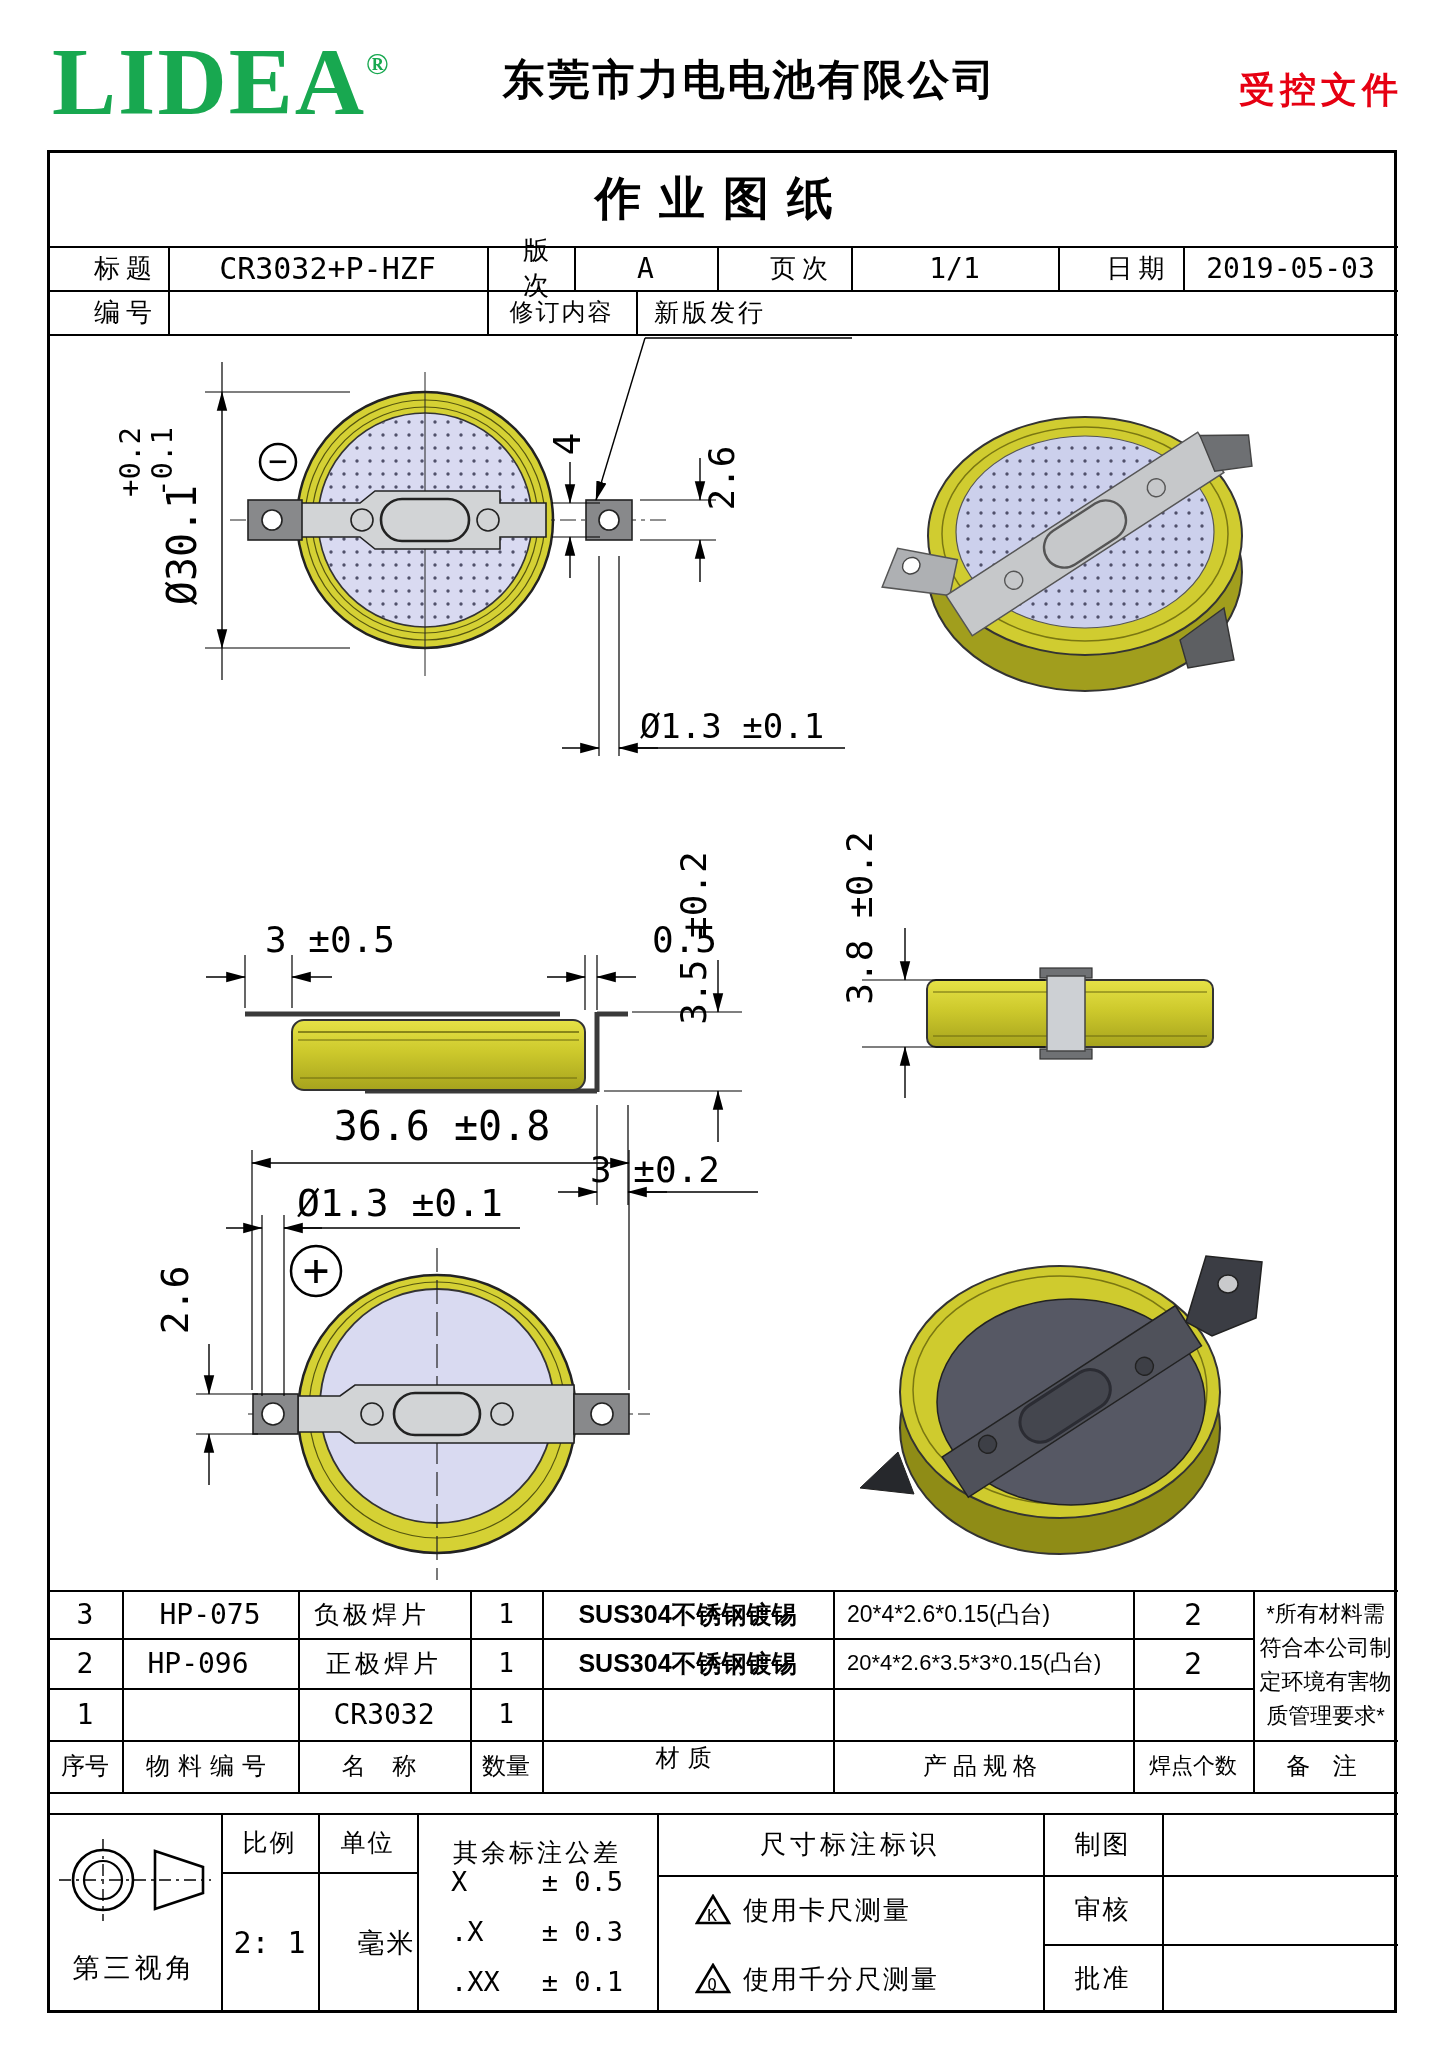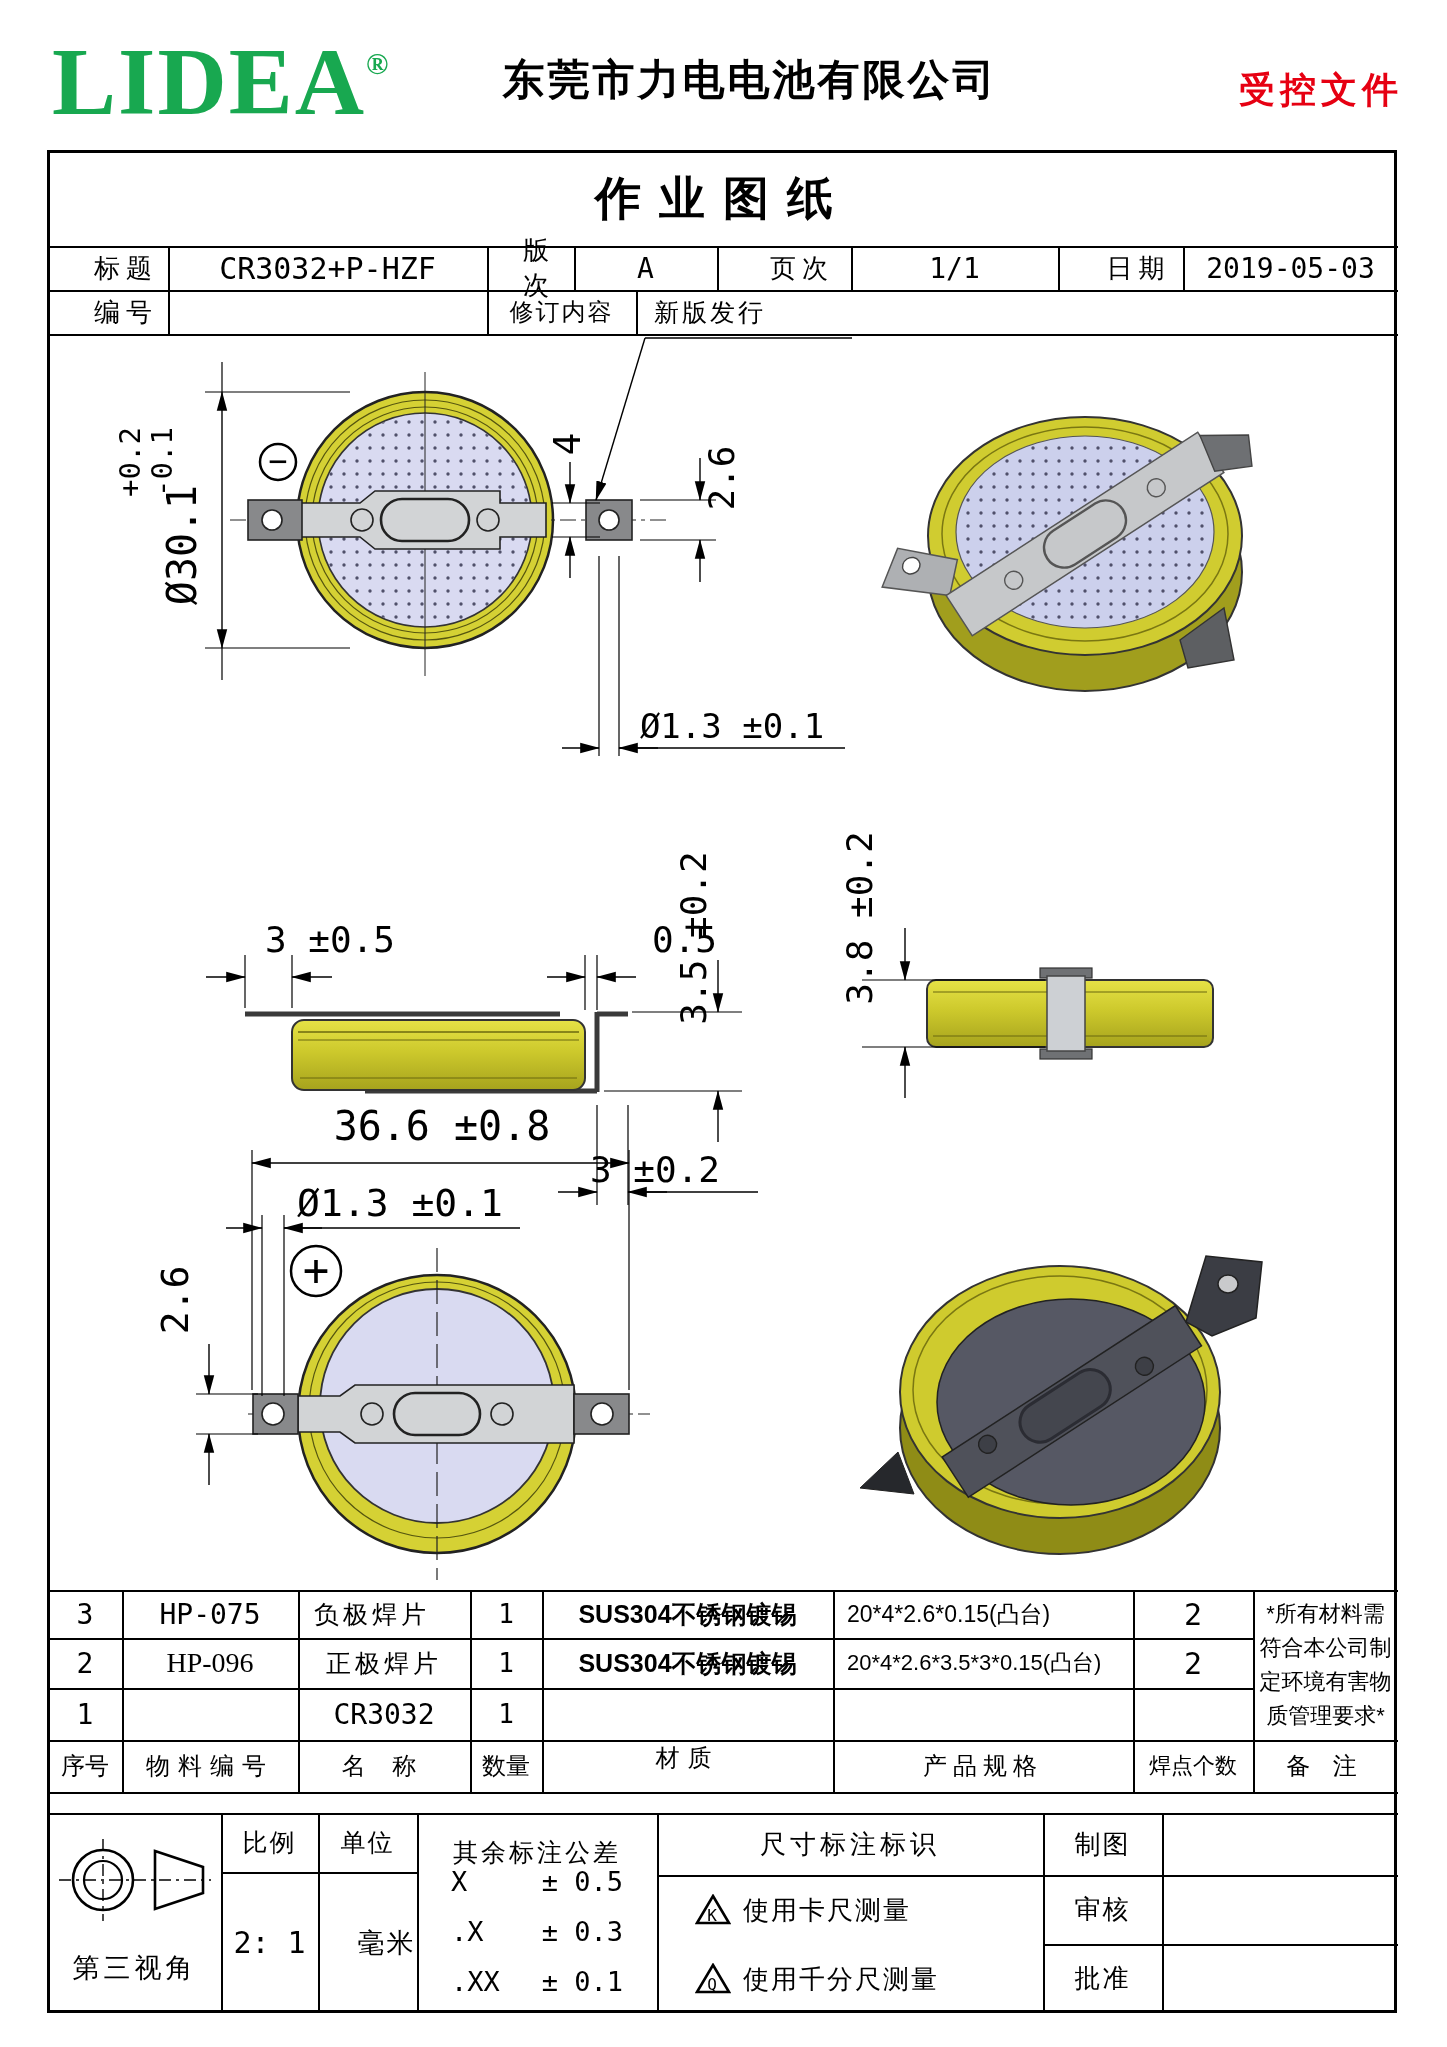--- a/index.html
+++ b/index.html
@@ -306,21 +306,21 @@
 
   <div class="cell mono" style="left:48px;top:1590px;width:74px;height:48px;font-size:28px;">3</div>
   <div class="cell mono" style="left:122px;top:1590px;width:176px;height:48px;font-size:28px;border-radius:18px;">HP-075</div>
   <div class="cell cjk" style="left:298px;top:1590px;width:148px;height:48px;font-size:25px;letter-spacing:4px;">负极焊片</div>
   <div class="cell mono" style="left:470px;top:1590px;width:72px;height:48px;font-size:26px;">1</div>
   <div class="cell cjk" style="left:542px;top:1590px;width:291px;height:48px;font-size:25px;font-weight:bold;">SUS304不锈钢镀锡</div>
   <div class="cell cjk" style="left:833px;top:1590px;width:300px;height:48px;font-size:23px;justify-content:flex-start;padding-left:14px;">20*4*2.6*0.15(凸台)</div>
   <div class="cell mono" style="left:1133px;top:1590px;width:120px;height:48px;font-size:30px;">2</div>
 
   <div class="cell mono" style="left:48px;top:1638px;width:74px;height:50px;font-size:28px;">2</div>
-  <div class="cell mono" style="left:122px;top:1638px;width:176px;height:50px;font-size:28px;font-family:Liberation Serif, serif;">HP-096</div>
+  <div class="cell mono" style="left:110px;top:1638px;width:176px;height:50px;font-size:28px;">HP-096</div>
   <div class="cell cjk" style="left:298px;top:1638px;width:172px;height:50px;font-size:25px;letter-spacing:4px;">正极焊片</div>
   <div class="cell mono" style="left:470px;top:1638px;width:72px;height:50px;font-size:26px;">1</div>
   <div class="cell cjk" style="left:542px;top:1638px;width:291px;height:50px;font-size:25px;font-weight:bold;">SUS304不锈钢镀锡</div>
   <div class="cell cjk" style="left:833px;top:1638px;width:300px;height:50px;font-size:22px;justify-content:flex-start;padding-left:14px;">20*4*2.6*3.5*3*0.15(凸台)</div>
   <div class="cell mono" style="left:1133px;top:1638px;width:120px;height:50px;font-size:30px;">2</div>
 
   <div class="cell mono" style="left:48px;top:1688px;width:74px;height:52px;font-size:28px;">1</div>
   <div class="cell mono" style="left:122px;top:1688px;width:176px;height:52px;font-size:28px;"></div>
   <div class="cell mono" style="left:298px;top:1688px;width:172px;height:52px;font-size:28px;">CR3032</div>
   <div class="cell mono" style="left:470px;top:1688px;width:72px;height:52px;font-size:26px;">1</div>

